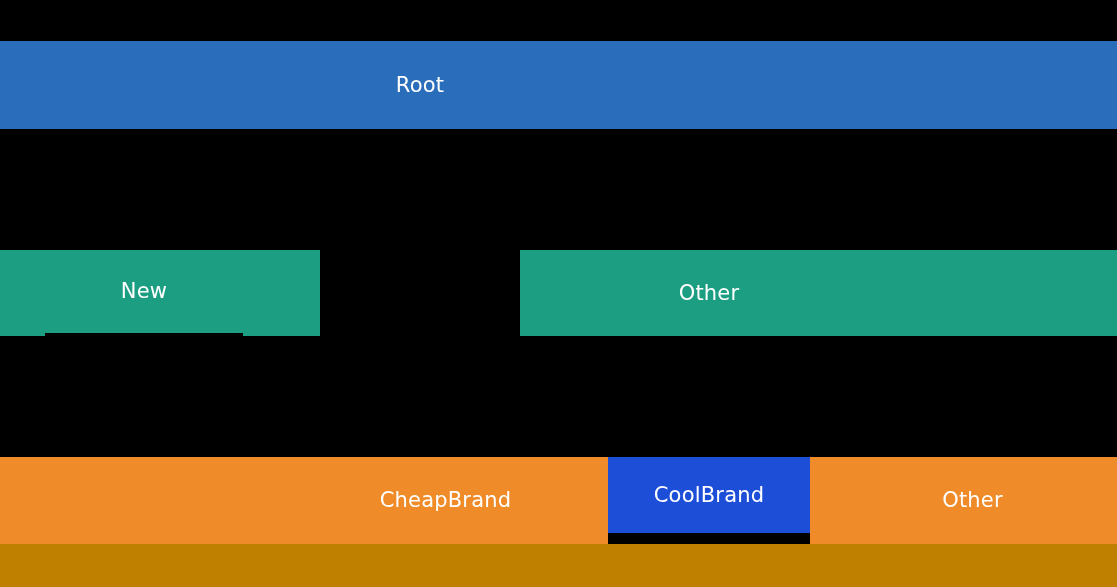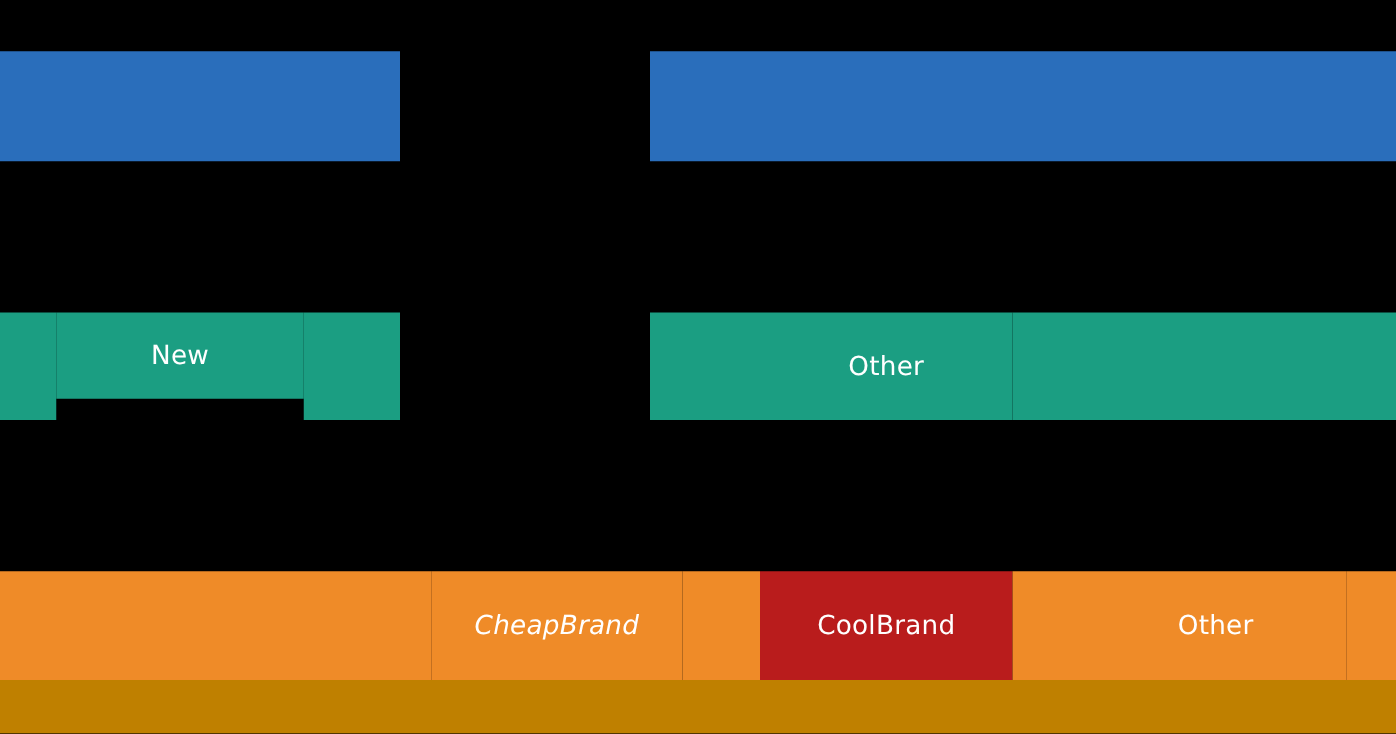--- a/index.html
+++ b/index.html
@@ -36,37 +36,40 @@
   .node .label {
     pointer-events: none;
     text-shadow: none;
   }
 </style>
 </head>
 <body>
 
 <div id="stage" style="width: 1117px; height: 587px; background: rgb(0, 0, 0);">
     <div class="node no-label" style="left: 0px; top: 41px; width: 320px; height: 88px; background: rgb(42, 110, 187); color: rgb(255, 255, 255);"></div>
+    <div class="node" style="left: 320px; top: 41px; width: 200px; height: 88px; background: rgb(42, 110, 187); color: rgb(255, 255, 255);">
+      <span class="label">Root</span>
+    </div>
     <div class="node no-label" style="left: 520px; top: 41px; width: 597px; height: 88px; background: rgb(42, 110, 187); color: rgb(255, 255, 255);"></div>
     <div class="node no-label" style="left: 0px; top: 250px; width: 45px; height: 86px; background: rgb(27, 158, 130); color: rgb(255, 255, 255);"></div>
-    <div class="node" style="left: 45px; top: 250px; width: 198px; height: 69px; background: rgb(27, 158, 130); color: rgb(255, 255, 255);">
+    <div class="node" style="left: 45px; top: 250px; width: 198px; height: 83px; background: rgb(27, 158, 130); color: rgb(255, 255, 255);">
       <span class="label">New</span>
     </div>
     <div class="node no-label" style="left: 243px; top: 250px; width: 77px; height: 86px; background: rgb(27, 158, 130); color: rgb(255, 255, 255);"></div>
     <div class="node no-label" style="left: 520px; top: 250px; width: 88px; height: 86px; background: rgb(27, 158, 130); color: rgb(255, 255, 255);"></div>
     <div class="node" style="left: 608px; top: 250px; width: 202px; height: 86px; background: rgb(27, 158, 130); color: rgb(255, 255, 255);">
       <span class="label">Other</span>
     </div>
     <div class="node no-label" style="left: 810px; top: 250px; width: 307px; height: 86px; background: rgb(27, 158, 130); color: rgb(255, 255, 255);"></div>
     <div class="node no-label" style="left: 0px; top: 457px; width: 345px; height: 87px; background: rgb(239, 139, 40); color: rgb(255, 255, 255);"></div>
-    <div class="node" style="left: 345px; top: 457px; width: 201px; height: 87px; background: rgb(239, 139, 40); color: rgb(255, 255, 255); font-style: italic;">
+    <div class="node" style="left: 345px; top: 457px; width: 201px; height: 87px; background: rgb(239, 139, 40); color: rgb(255, 255, 255);">
       <span class="label">CheapBrand</span>
     </div>
     <div class="node no-label" style="left: 546px; top: 457px; width: 62px; height: 87px; background: rgb(239, 139, 40); color: rgb(255, 255, 255);"></div>
-    <div class="node" style="left: 608px; top: 457px; width: 202px; height: 87px; background: #b91c1c; color: rgb(255, 255, 255);">
+    <div class="node" style="left: 608px; top: 457px; width: 202px; height: 76px; background: #1d4ed8; color: rgb(255, 255, 255);">
       <span class="label">CoolBrand</span>
     </div>
     <div class="node no-label" style="left: 810px; top: 457px; width: 58px; height: 87px; background: rgb(239, 139, 40); color: rgb(255, 255, 255);"></div>
     <div class="node" style="left: 868px; top: 457px; width: 209px; height: 87px; background: rgb(239, 139, 40); color: rgb(255, 255, 255);">
       <span class="label">Other</span>
     </div>
     <div class="node no-label" style="left: 1077px; top: 457px; width: 40px; height: 87px; background: rgb(239, 139, 40); color: rgb(255, 255, 255);"></div>
     <div class="node no-label" style="left: 0px; top: 544px; width: 1117px; height: 43px; background: rgb(191, 128, 0); color: rgb(255, 255, 255);"></div>
   </div>
 

